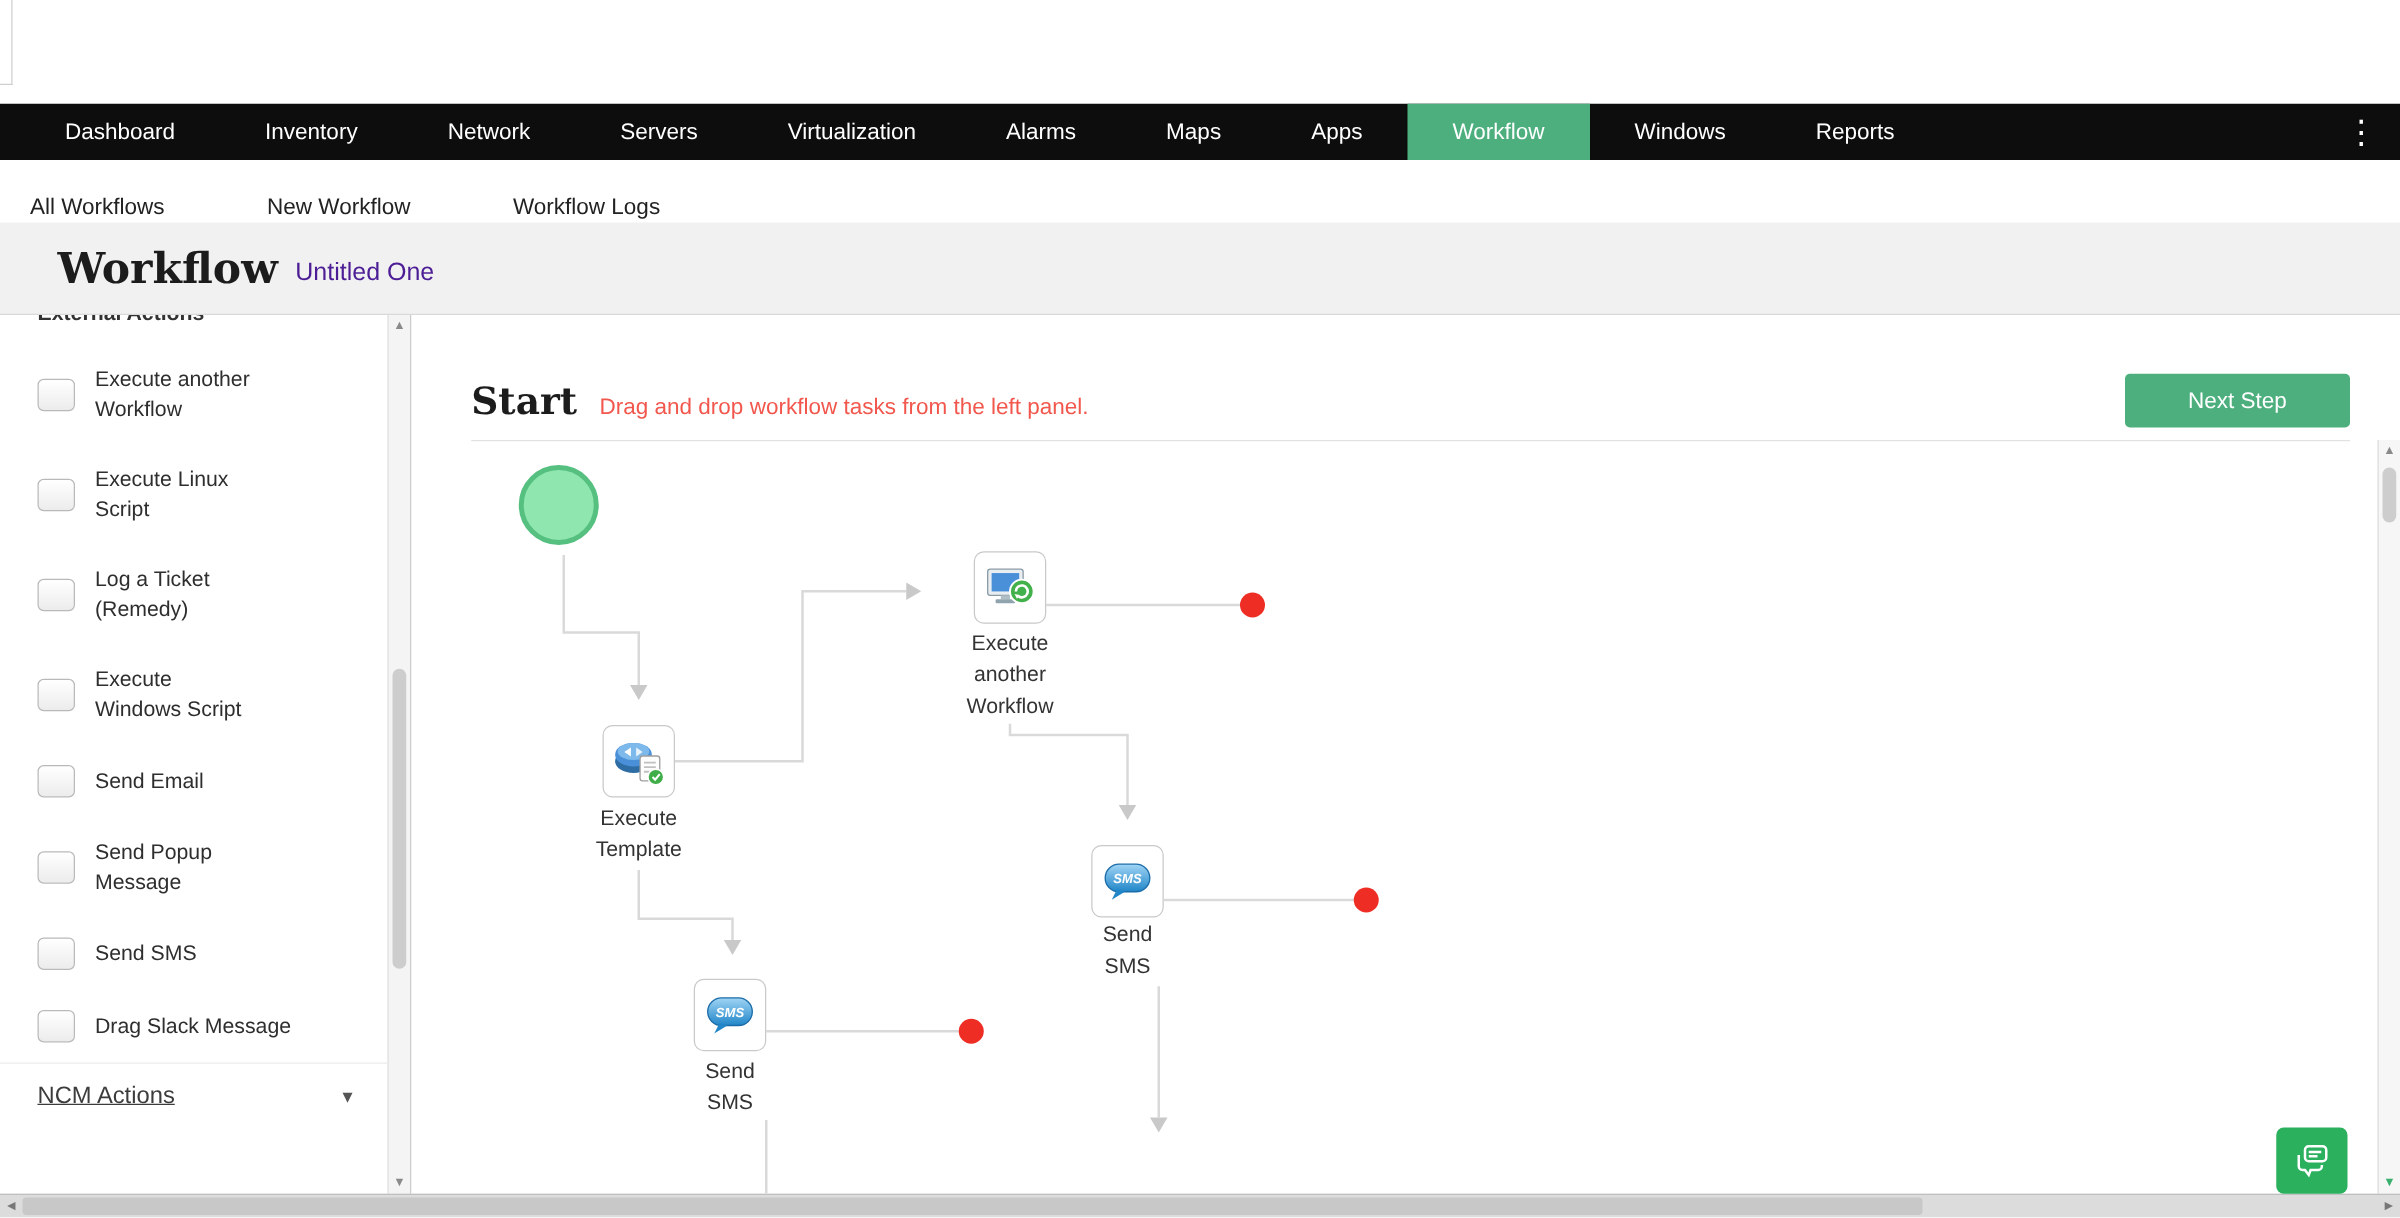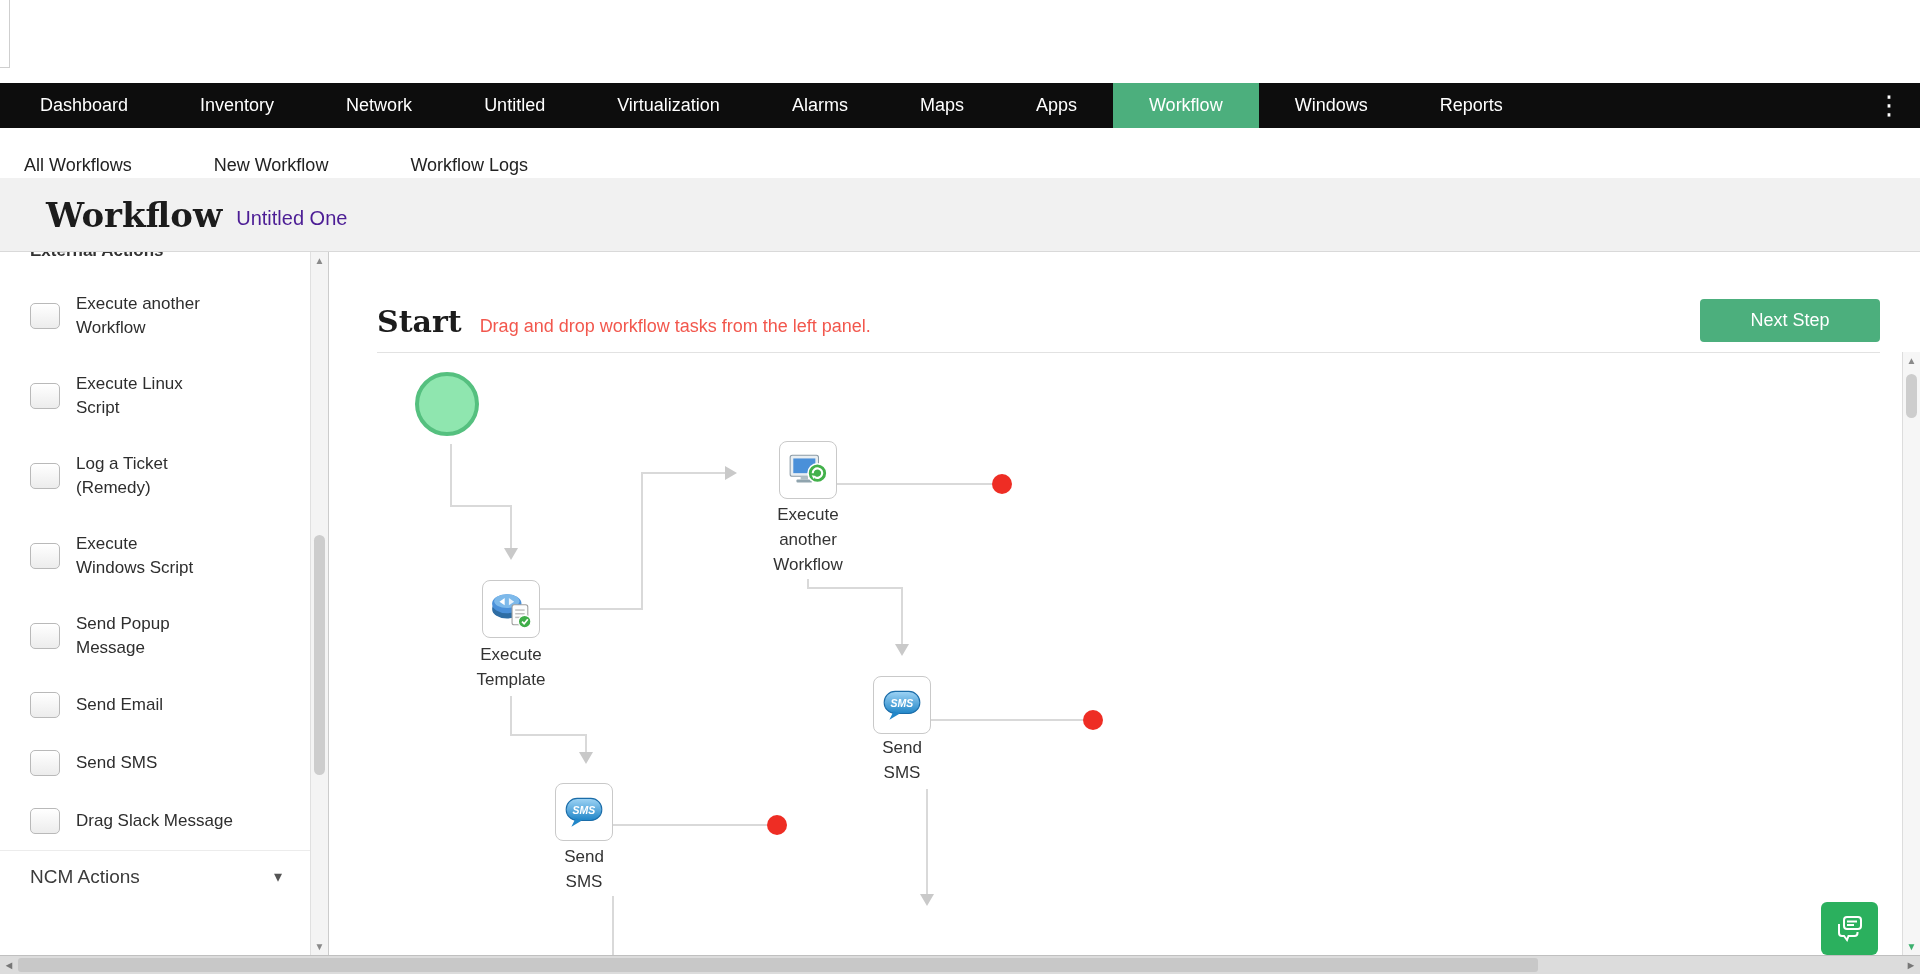--- a/index.html
+++ b/index.html
@@ -12,21 +12,21 @@
     color: #222;
   }
 
   
   .top-strip { position: absolute; left: 0; top: 0; width: 100%; height: 83px; background: #fff; }
   .corner-box { position: absolute; left: 0; top: 0; width: 10px; height: 68px;
                 border-right: 1px solid #cfcfcf; border-bottom: 1px solid #cfcfcf; }
 
   
   .main-nav { position: absolute; left: 0; top: 83px; width: 100%; height: 45px;
-              background: #0d0d0d; display: flex; align-items: stretch; padding-left: 4px; }
+              background: #0d0d0d; display: flex; align-items: stretch; padding-left: 16px; }
   .nav-item { color: #fff; font-size: 18px; display: flex; align-items: center;
               padding: 0 36px; cursor: pointer; white-space: nowrap; }
   .nav-item.active { background: #4caf7d; }
   .kebab { margin-left: auto; color: #fff; font-size: 26px; display: flex; align-items: center;
            padding: 0 18px; cursor: pointer; }
 
   
   .subnav { position: absolute; left: 0; top: 140px; width: 100%; height: 50px; background: #fff;
             display: flex; align-items: center; padding-left: 24px; gap: 82px; }
   .subnav-item { font-size: 18px; color: #222; cursor: pointer; white-space: nowrap; }
@@ -44,21 +44,21 @@
   .clipped-label { position: absolute; top: -11px; left: 30px; font-size: 17px; font-weight: 700;
                    color: #333; white-space: nowrap; }
   .task-list { padding-top: 24px; }
   .task-row { display: flex; align-items: center; gap: 16px; padding: 16px 0 16px 30px; cursor: pointer; }
   .checkbox { width: 30px; height: 26px; border: 1px solid #b9b9b9; border-radius: 5px;
               background: linear-gradient(#ffffff, #ececec); flex-shrink: 0; }
   .task-label { font-size: 17px; line-height: 24px; color: #2e2e2e; white-space: nowrap; }
   .task-label.wrap { white-space: normal; width: 135px; }
   .ncm-row { display: flex; align-items: center; justify-content: space-between;
              height: 52px; padding: 0 28px 0 30px; border-top: 1px solid #ececec; cursor: pointer; }
-  .ncm-label { font-size: 19px; color: #3c3c3c; }
+  .ncm-label { font-size: 19px; color: #3c3c3c; text-decoration: underline; }
   .ncm-chevron { font-size: 16px; color: #555; }
 
   
   .sidebar-scrollbar { position: absolute; left: 310px; top: 252px; width: 18px; bottom: 19px;
                        background: #f4f4f4; border-left: 1px solid #e0e0e0; }
   .sb-arrow { position: absolute; left: 0; width: 100%; text-align: center; font-size: 10px;
               color: #8a8a8a; cursor: pointer; }
   .sb-thumb { position: absolute; left: 3px; width: 11px; background: #cdcdcd; border-radius: 6px; cursor: grab; }
 
   
@@ -107,21 +107,21 @@
 <body>
 
 <div class="top-strip">
   <div class="corner-box"></div>
 </div>
 
 <nav class="main-nav">
   <div class="nav-item">Dashboard</div>
   <div class="nav-item">Inventory</div>
   <div class="nav-item">Network</div>
-  <div class="nav-item">Untitled</div>
+  <div class="nav-item">Servers</div>
   <div class="nav-item">Virtualization</div>
   <div class="nav-item">Alarms</div>
   <div class="nav-item">Maps</div>
   <div class="nav-item">Apps</div>
   <div class="nav-item active">Workflow</div>
   <div class="nav-item">Windows</div>
   <div class="nav-item">Reports</div>
   <div class="kebab">⋮</div>
 </nav>
 
@@ -150,25 +150,25 @@
     <div class="task-row">
       <span class="checkbox"></span>
       <span class="task-label wrap">Log a Ticket (Remedy)</span>
     </div>
     <div class="task-row">
       <span class="checkbox"></span>
       <span class="task-label wrap">Execute Windows Script</span>
     </div>
     <div class="task-row">
       <span class="checkbox"></span>
+      <span class="task-label">Send Email</span>
+    </div>
+    <div class="task-row">
+      <span class="checkbox"></span>
       <span class="task-label wrap">Send Popup Message</span>
-    </div>
-    <div class="task-row">
-      <span class="checkbox"></span>
-      <span class="task-label">Send Email</span>
     </div>
     <div class="task-row">
       <span class="checkbox"></span>
       <span class="task-label">Send SMS</span>
     </div>
     <div class="task-row">
       <span class="checkbox"></span>
       <span class="task-label">Drag Slack Message</span>
     </div>
   </div>

